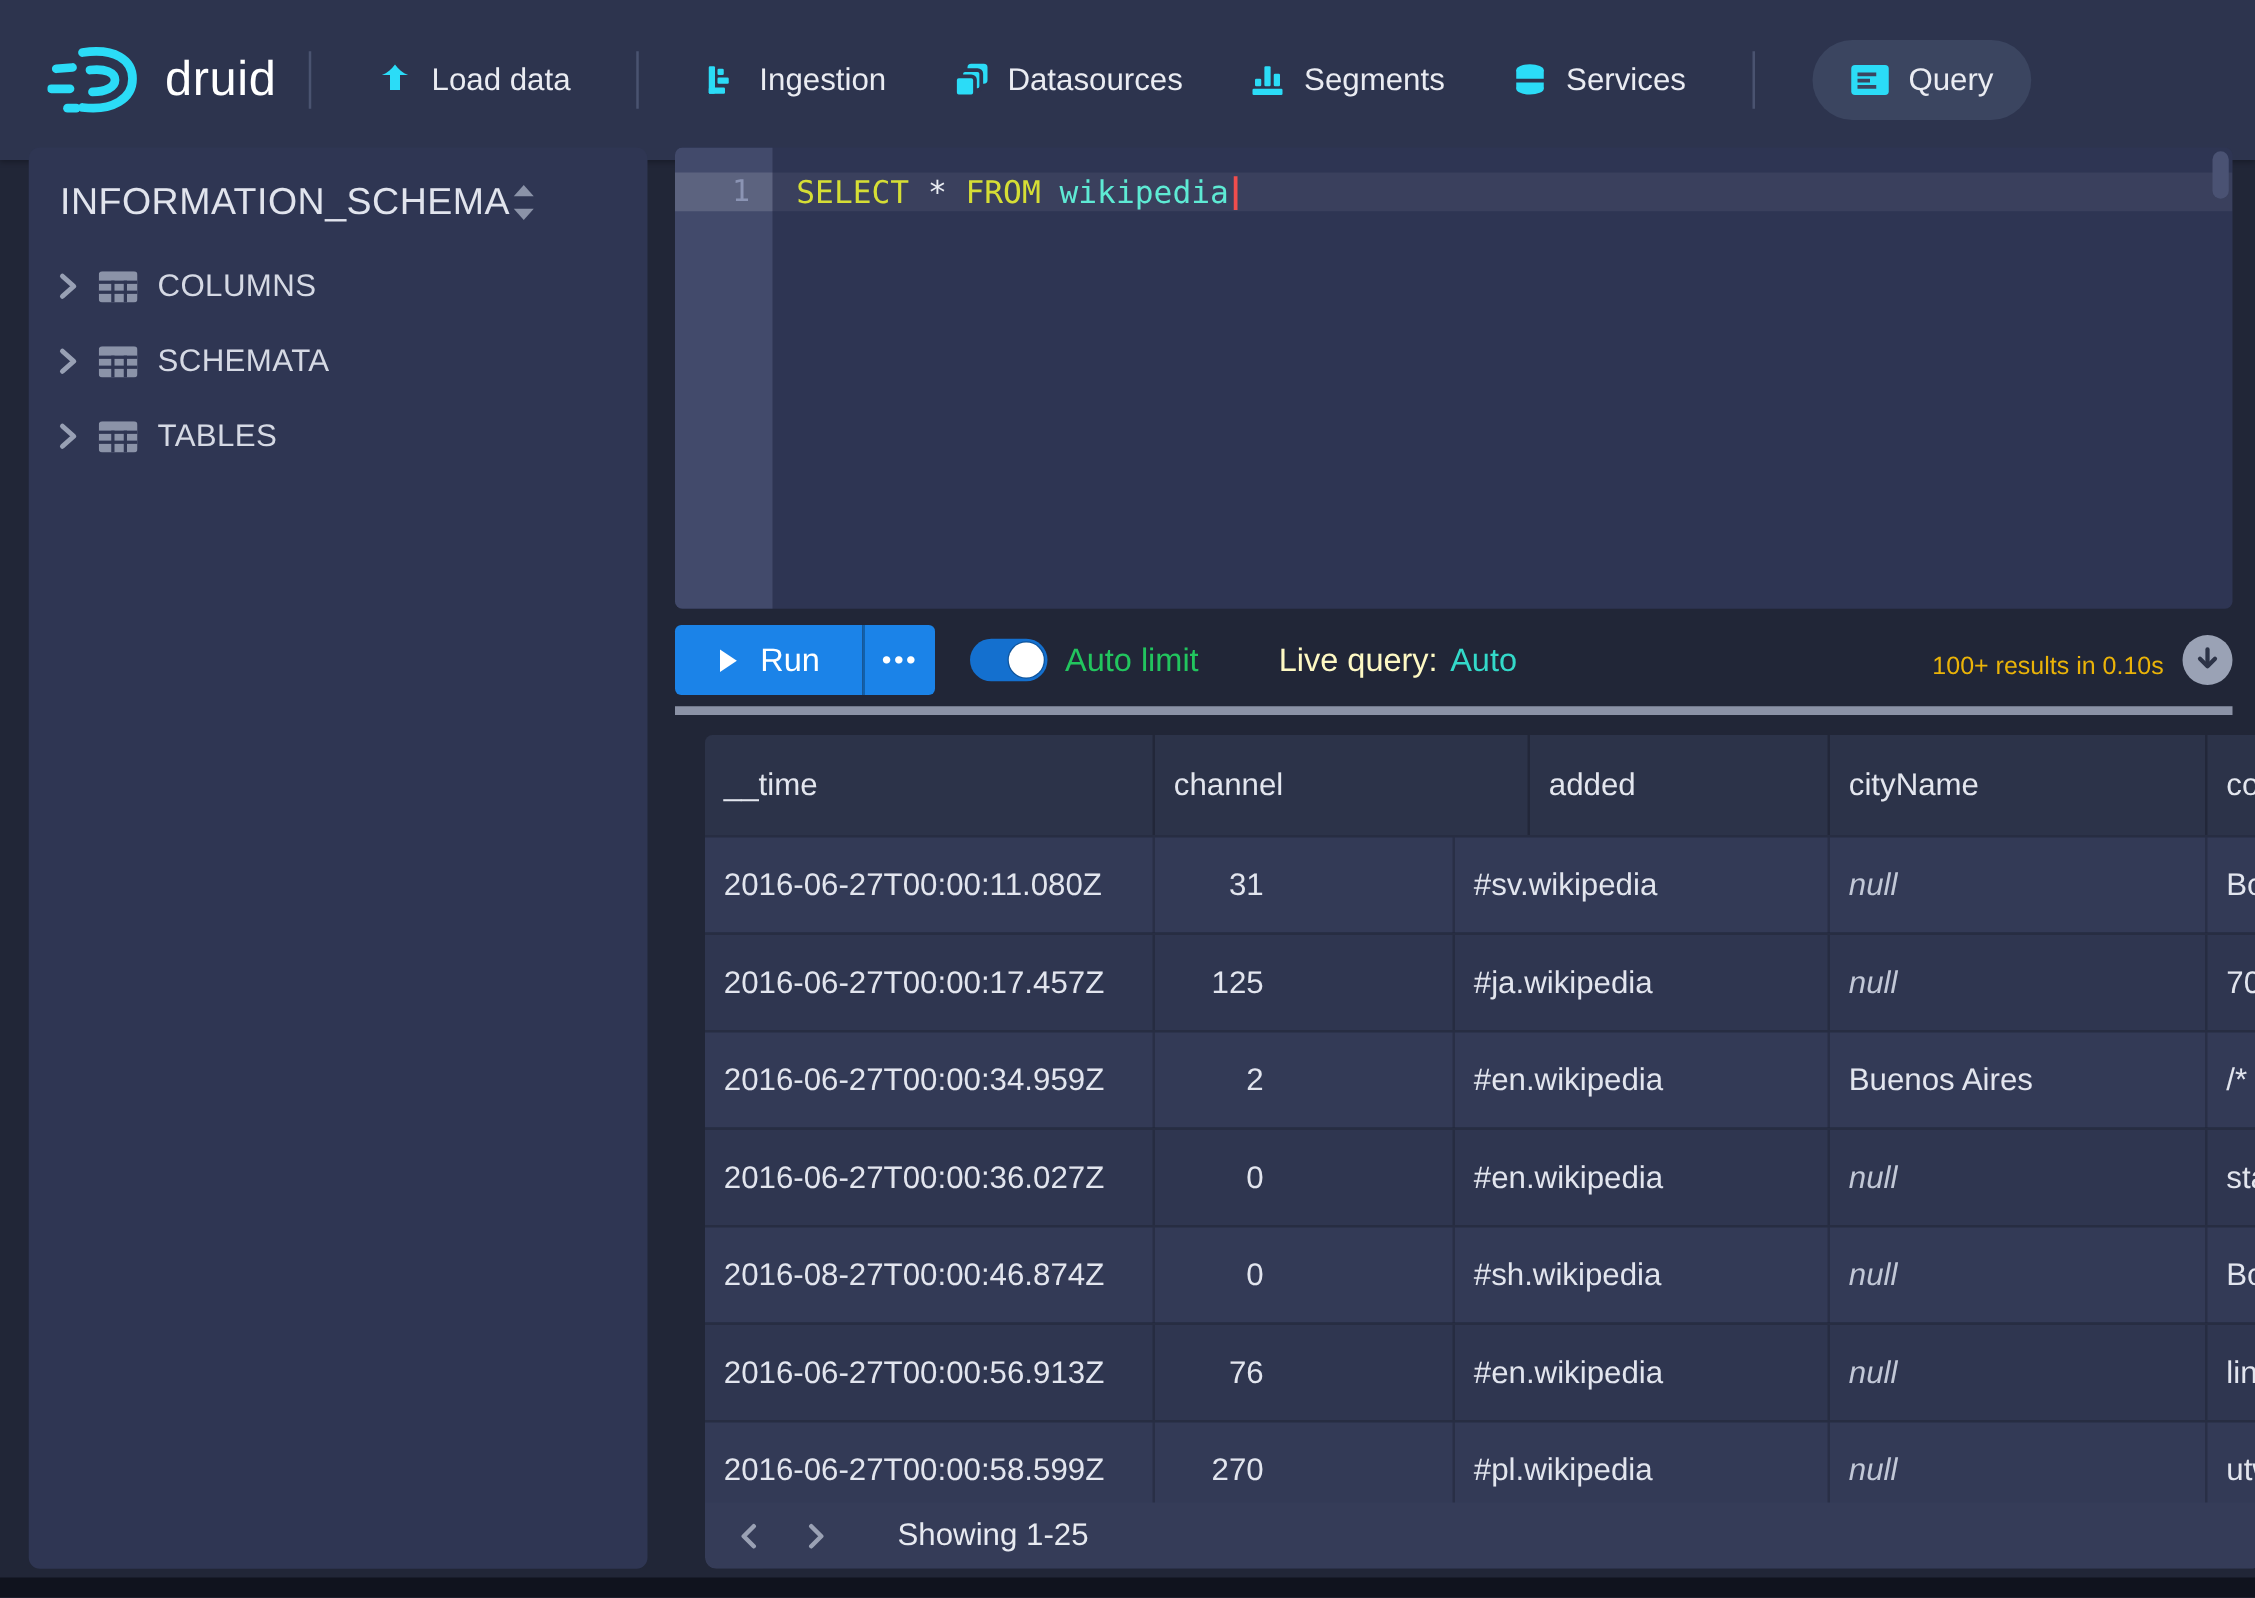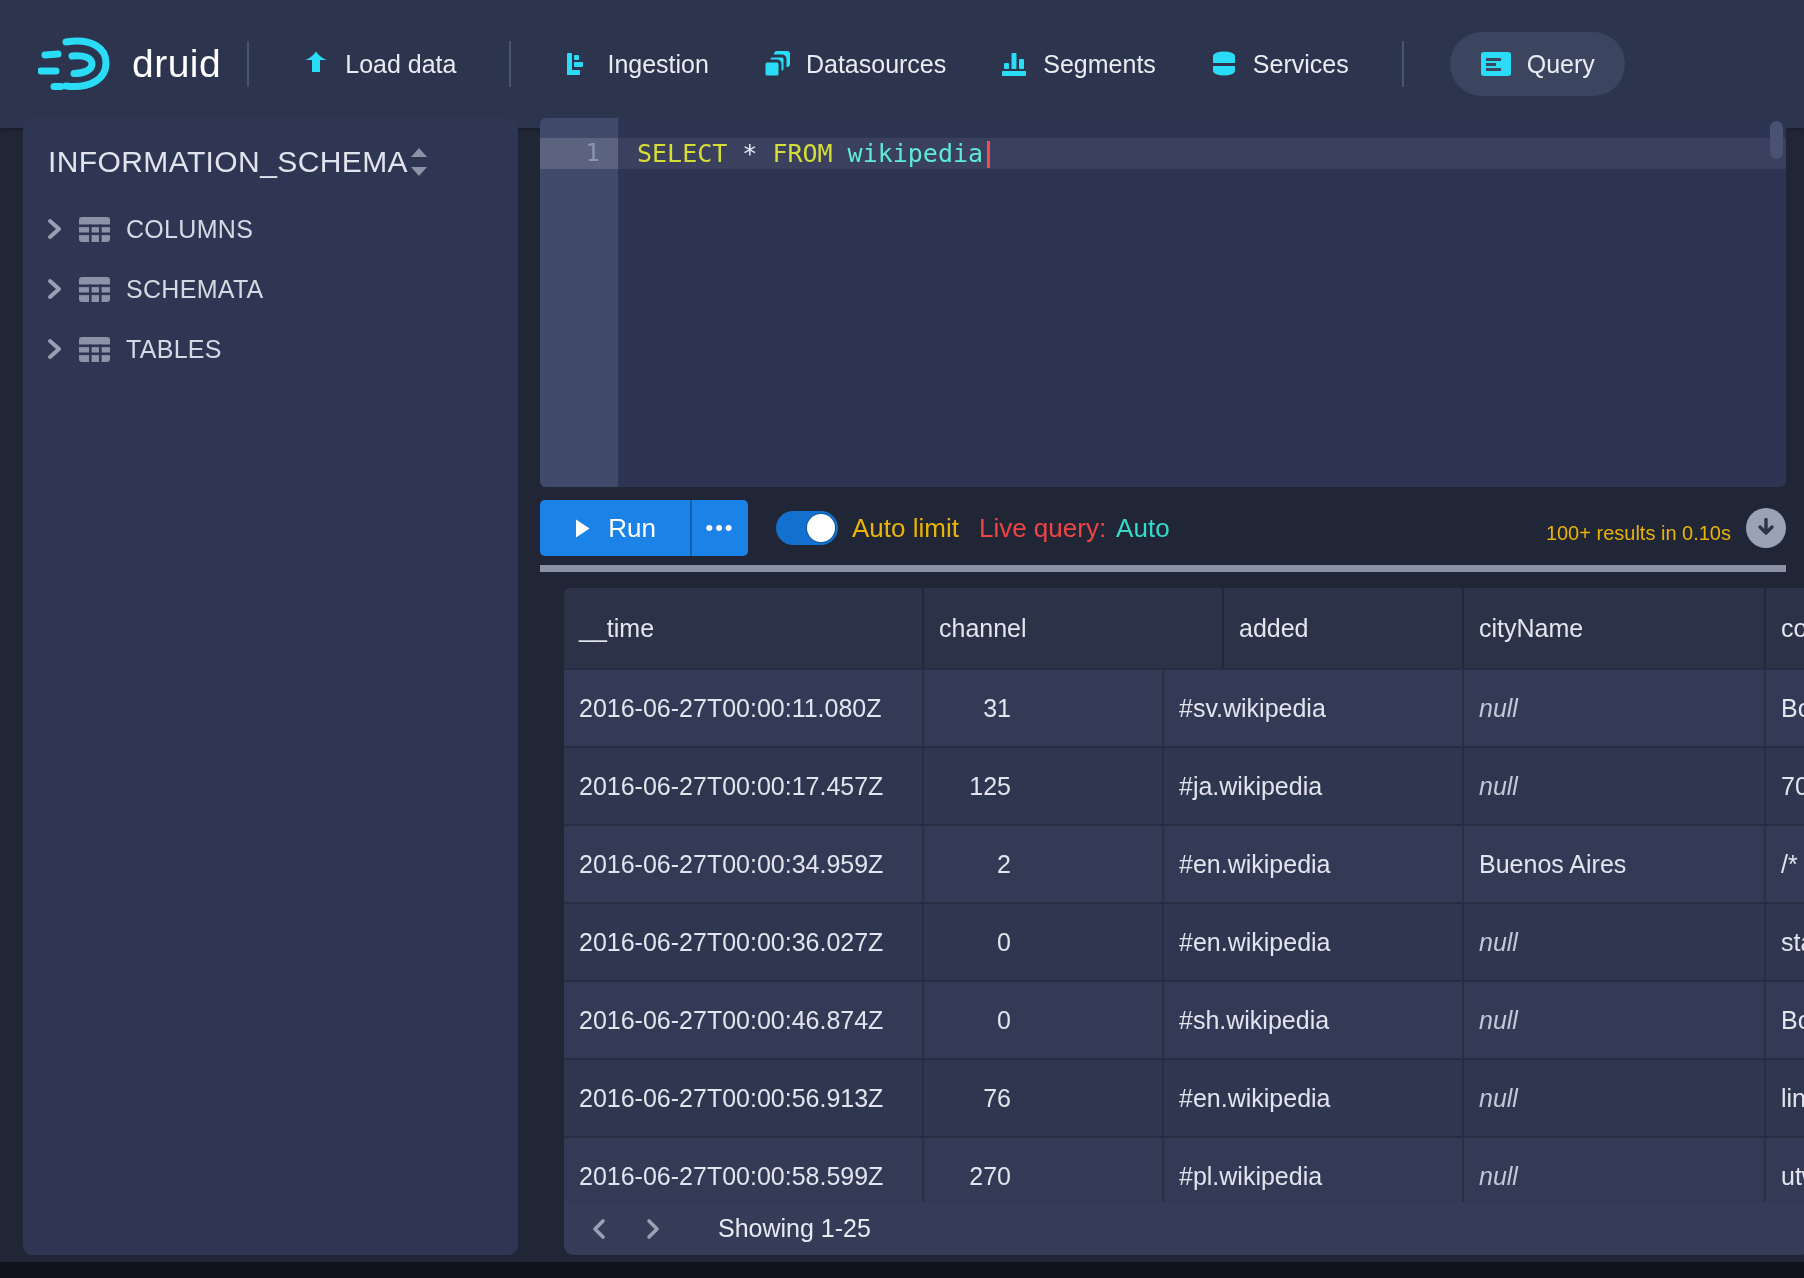--- a/index.html
+++ b/index.html
@@ -76,22 +76,22 @@
     display:flex; align-items:center; justify-content:center; gap:17px;
     color:#fff; font-size:26px;text-align:right;
   }
   .more-btn {
     width:58px; height:56px; background:#1b83e8; border-radius:0 5px 5px 0;
     border-left:2px solid #1160ab; display:flex; align-items:center; justify-content:center;
     color:#fff; font-size:22px; letter-spacing:2px;
   }
   .switch { margin-left:28px; position:relative; width:62px; height:34px; border-radius:17px; background:#1470cf; }
   .knob { position:absolute; right:3px; top:3px; width:28px; height:28px; border-radius:50%; background:#ffffff; box-shadow:0 0 0 1px rgba(0,0,0,.25); }
-  .switch-label { margin-left:14px; font-size:26px; color:#eab308; }
-  .live-query { margin-left:20px; font-size:26px; color:#ef4444; }
+  .switch-label { margin-left:14px; font-size:26px; color:#22c55e; }
+  .live-query { margin-left:64px; font-size:26px; color:#fef9c3; }
   .live-value { color:#33d9c9; margin-left:10px; }
   .results-summary { margin-left:auto; font-size:20px; color:#eab308;margin-top:10px; }
   .download-btn {
     margin-left:15px; width:40px; height:40px; border-radius:50%;
     background:#9aa2b5; display:flex; align-items:center; justify-content:center;
   }
 
   .progress { position:absolute; left:540px; top:565px; width:1246px; height:7px; background:#8b92a6; }
 
   
@@ -368,21 +368,21 @@
     <div class="trow even" data-interactable="false">
       <div class="cell c0" data-interactable="true">2016-06-27T00:00:36.027Z</div>
       <div class="cell c1" data-interactable="true">
           <span class="numwrap">0</span>
         </div>
       <div class="cell c2" data-interactable="true">#en.wikipedia</div>
       <div class="cell c3 nullv" data-interactable="true">null</div>
       <div class="cell c4" data-interactable="true">sta</div>
     </div>
     <div class="trow odd" data-interactable="false">
-      <div class="cell c0" data-interactable="true">2016-06-27T00:00:46.874Z</div>
+      <div class="cell c0" data-interactable="true">2016-08-27T00:00:46.874Z</div>
       <div class="cell c1" data-interactable="true">
           <span class="numwrap">0</span>
         </div>
       <div class="cell c2" data-interactable="true">#sh.wikipedia</div>
       <div class="cell c3 nullv" data-interactable="true">null</div>
       <div class="cell c4" data-interactable="true">Bot</div>
     </div>
     <div class="trow even" data-interactable="false">
       <div class="cell c0" data-interactable="true">2016-06-27T00:00:56.913Z</div>
       <div class="cell c1" data-interactable="true">

